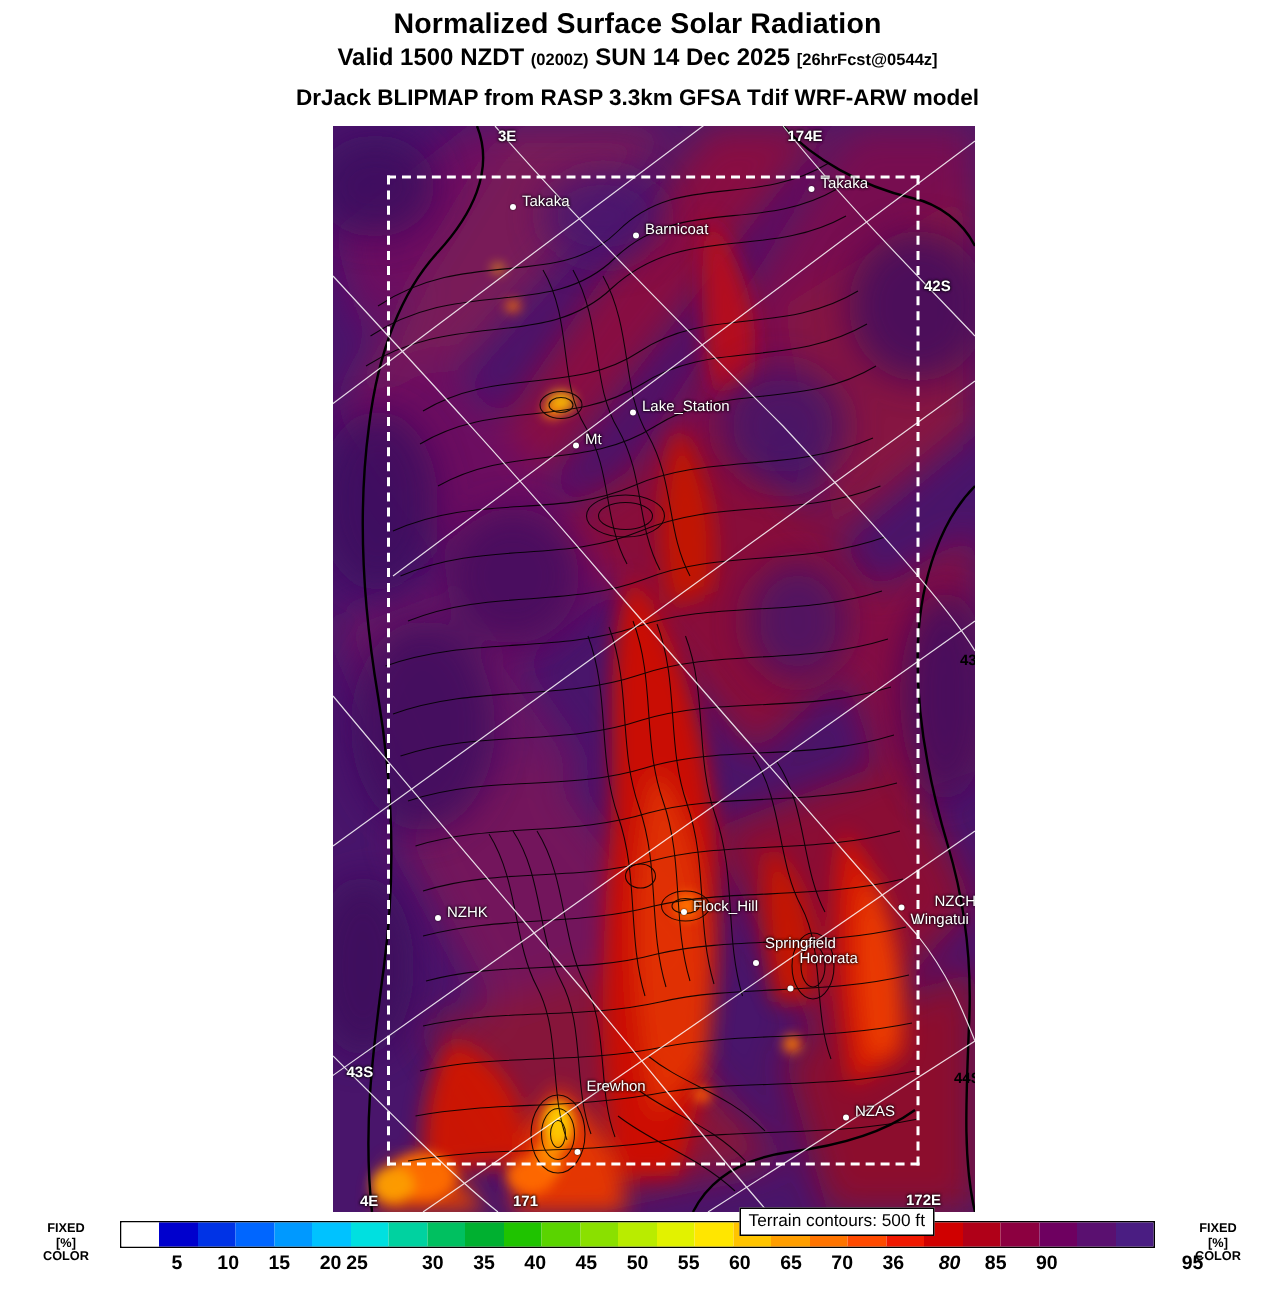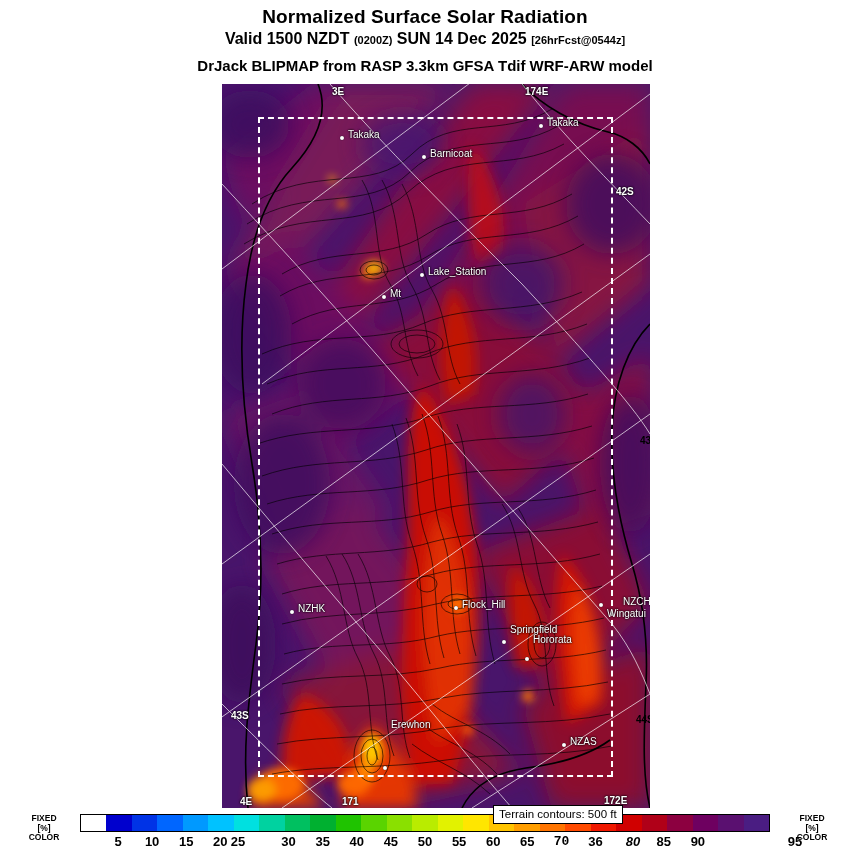--- a/index.html
+++ b/index.html
@@ -408,21 +408,21 @@
       <span style="left: 140.333px; text-align: center;">20</span>
       <span style="left: 158px;">25</span>
       <span style="left: 208.556px;">30</span>
       <span style="left: 242.667px;">35</span>
       <span style="left: 276.778px;">40</span>
       <span style="left: 310.889px;">45</span>
       <span style="left: 345px;">50</span>
       <span style="left: 379.111px;">55</span>
       <span style="left: 413.222px;">60</span>
       <span style="left: 447.333px;">65</span>
-      <span style="left: 481.444px; font-family: Liberation Mono, monospace;">70</span>
+      <span style="left: 481.444px;">70</span>
       <span style="left: 515.556px;">36</span>
       <span style="left: 553px; font-style: italic;">80</span>
       <span style="left: 583.778px;">85</span>
       <span style="left: 617.889px;">90</span>
       <span style="left: 680px; margin-left: 35px;">95</span>
     </div>
 
   <div class="cbar-right">
     <div>FIXED</div>
     <div>[%]</div>

